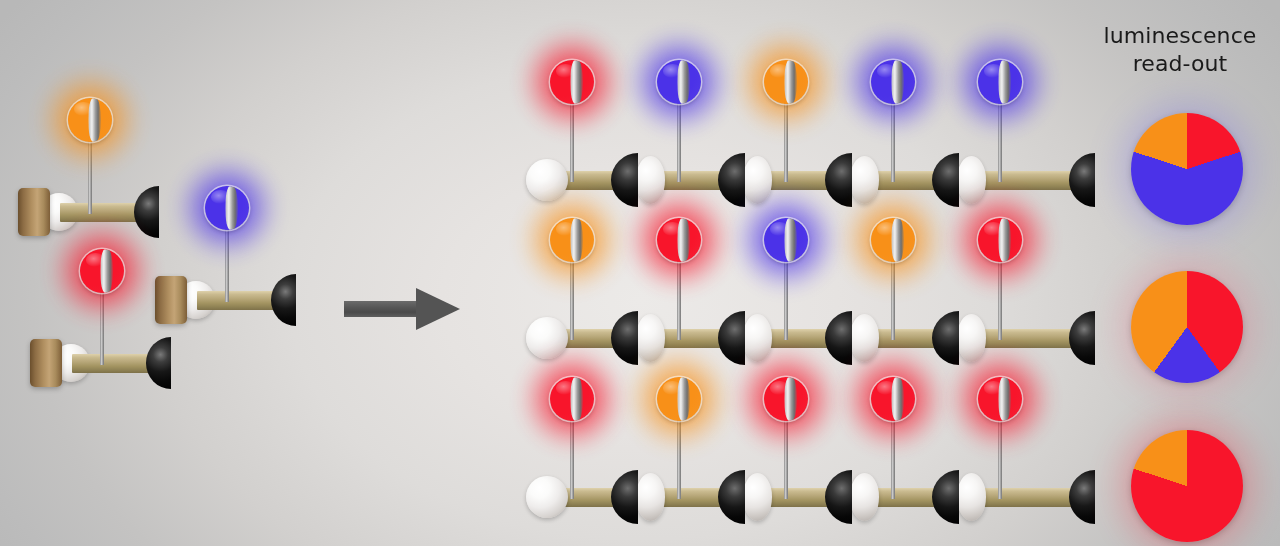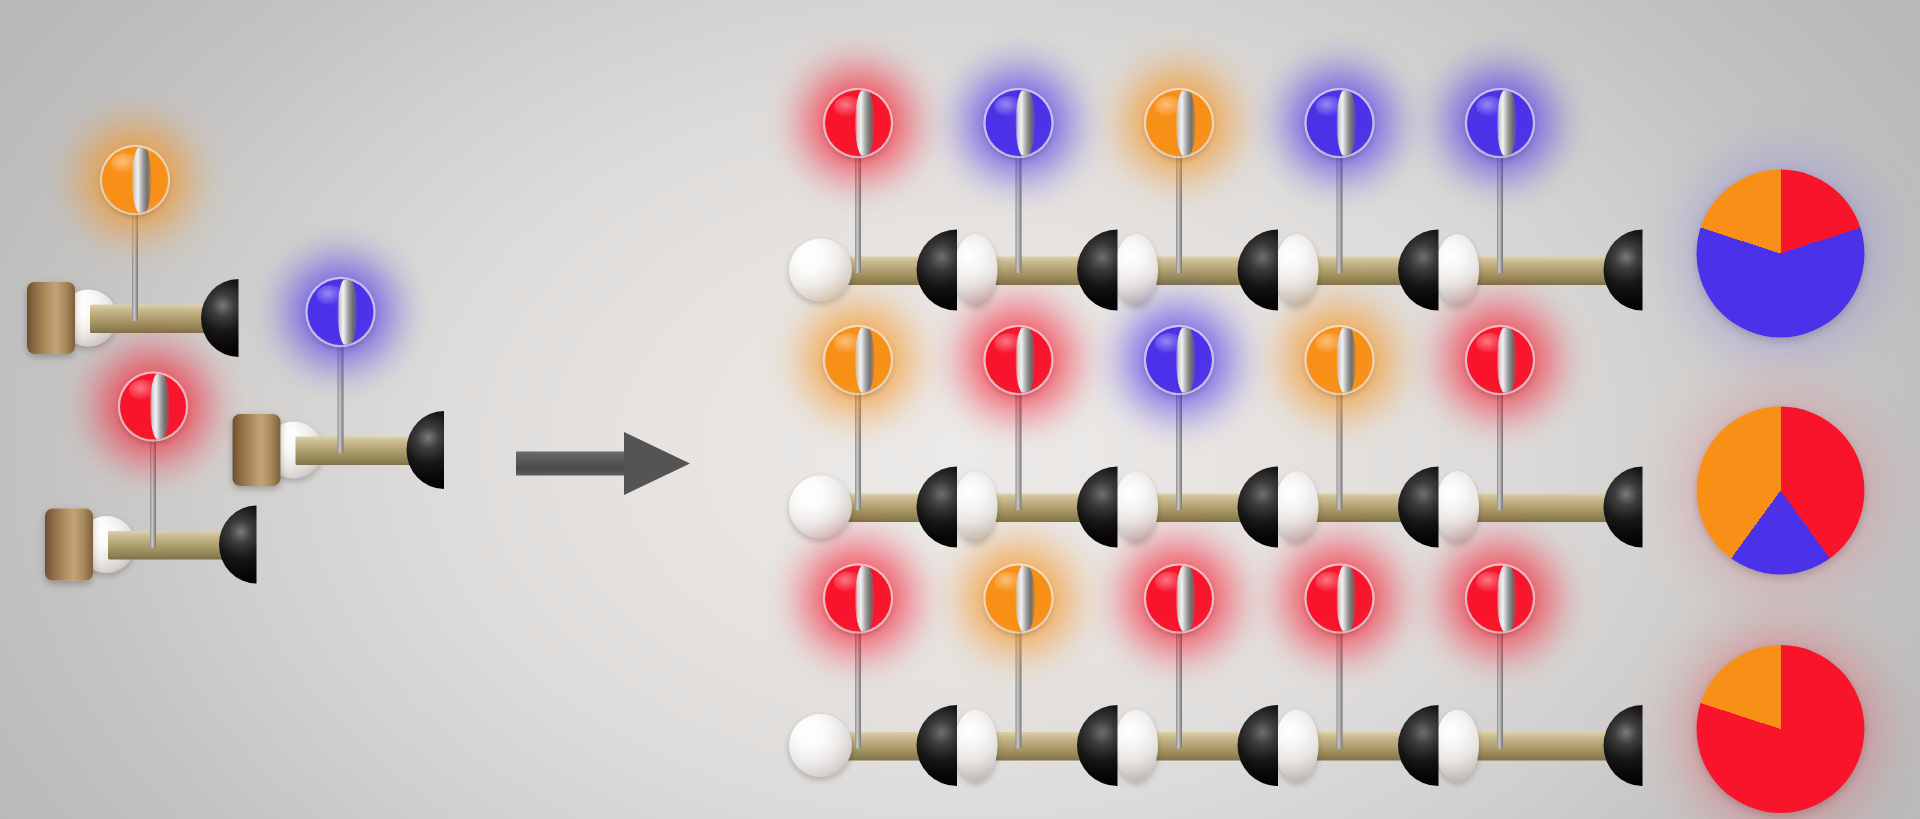--- a/index.html
+++ b/index.html
@@ -139,20 +139,24 @@
   .pie {
     position: absolute; inset: 0; border-radius: 50%;
     box-shadow: 0 2px 6px rgba(0,0,0,.18);
   }
 </style>
 </head>
 <body>
 
 <div id="stage">
 
+  <div class="readout-title">
+    <span>luminescence</span>
+    <span>read-out</span>
+  </div>
 
   <div class="arrow">
     <div class="shaft"></div>
     <div class="head"></div>
   </div>
 
   <div id="monomer-layer">
       <div style="position: absolute; left: 0px; top: 0px;">
         <div class="white-sphere" style="left: 40px; top: 193px; width: 38px; height: 38px;"></div>
         <div class="cyl" style="left: 18px; top: 188px; width: 32px; height: 48px;"></div>

